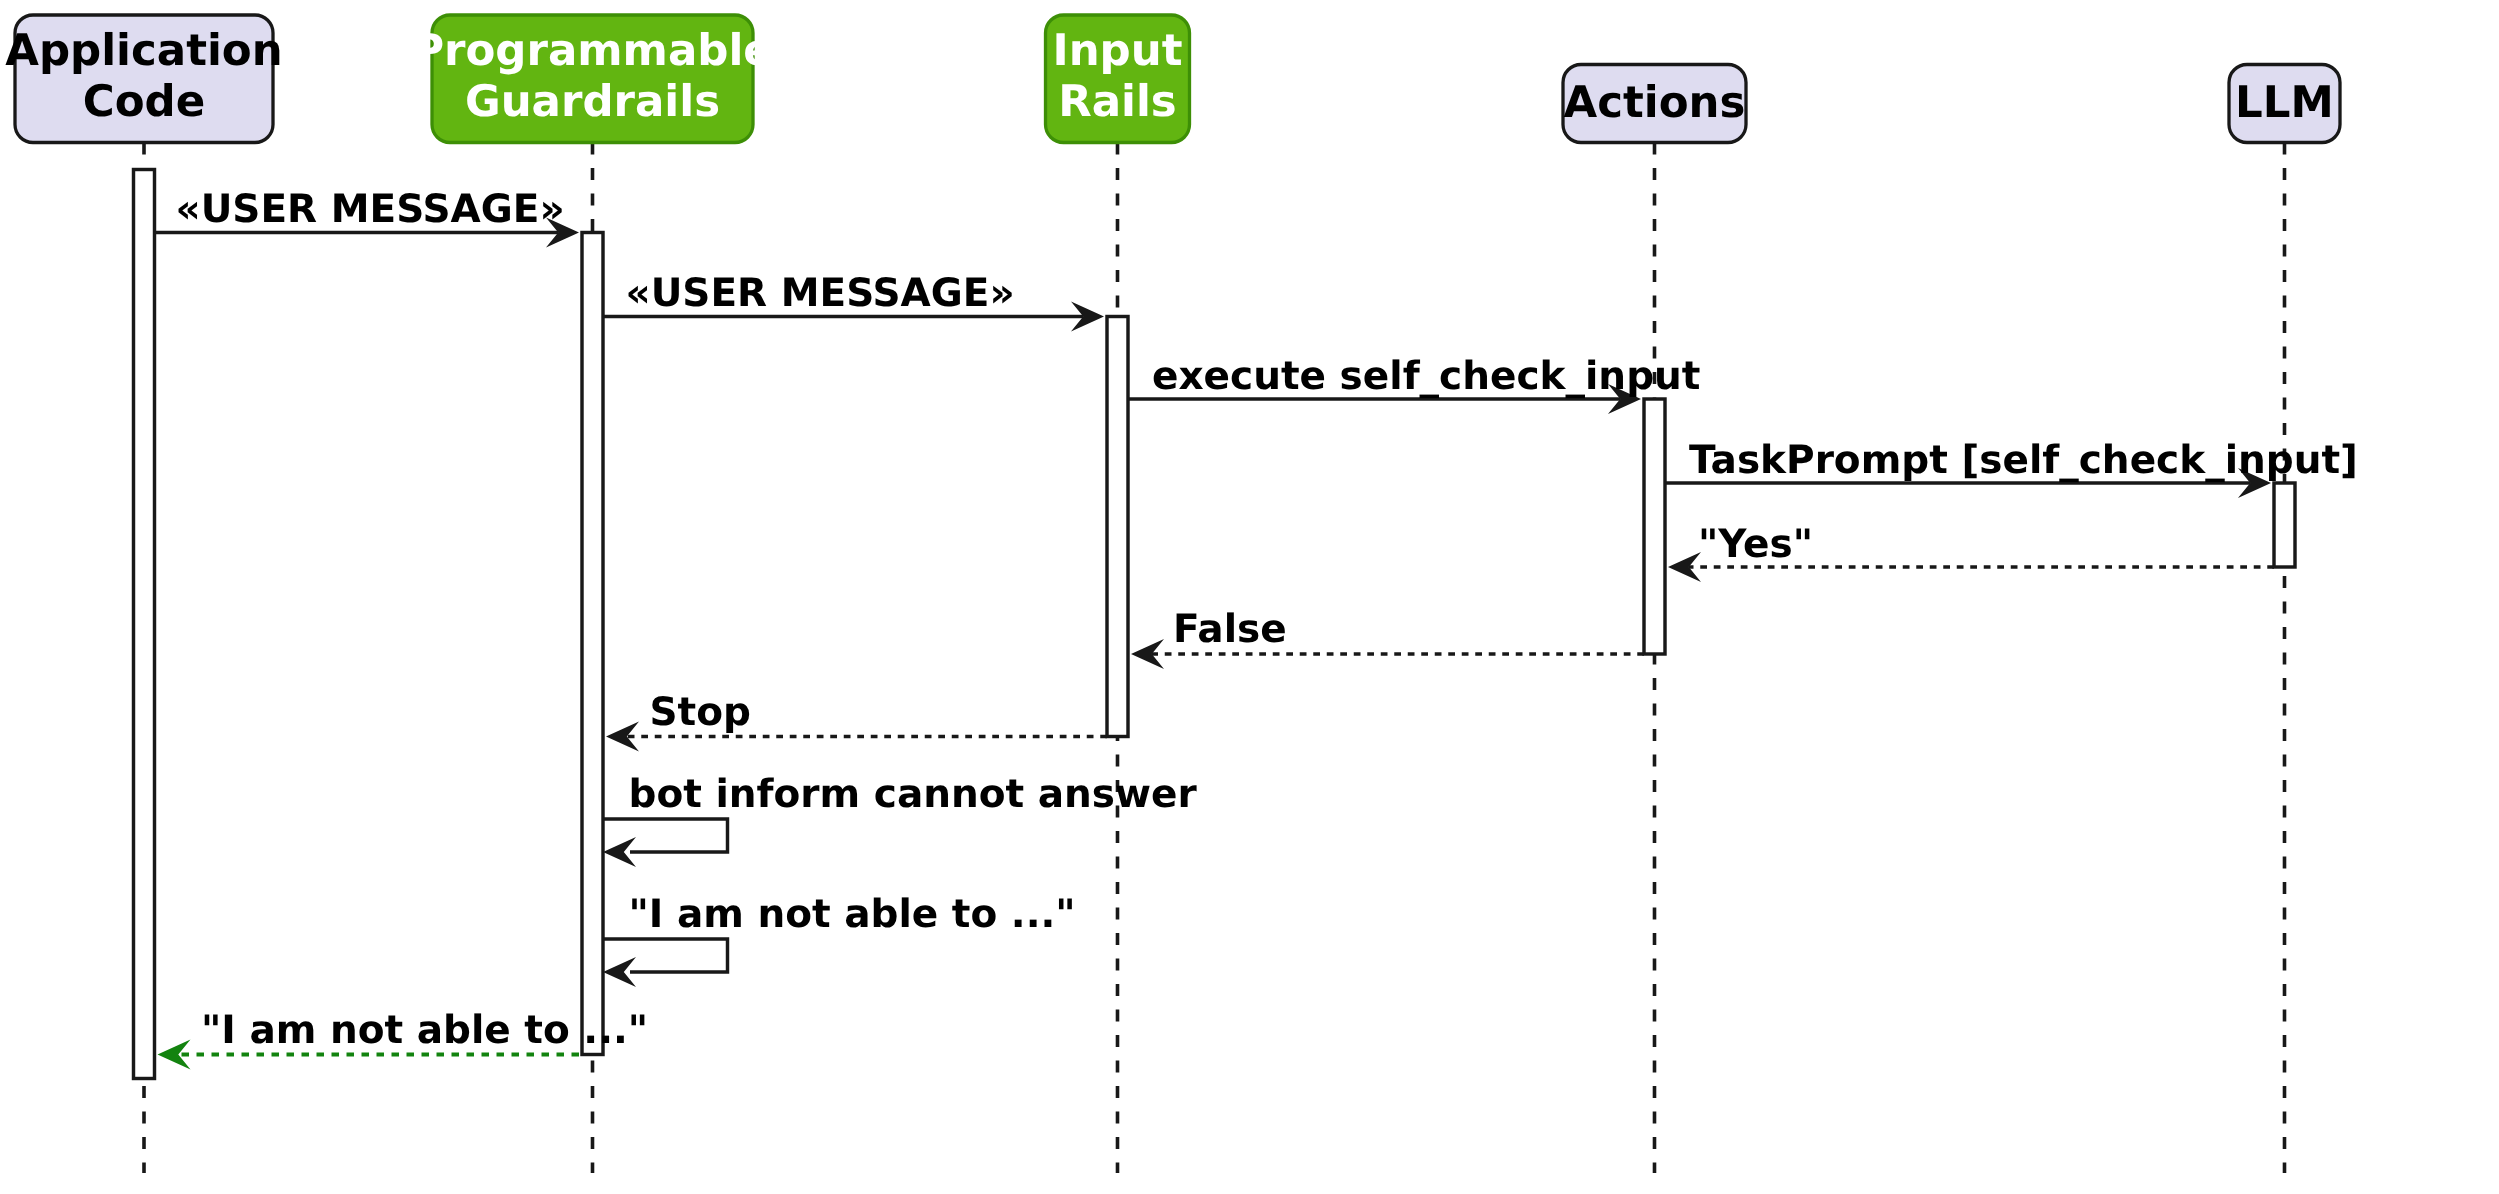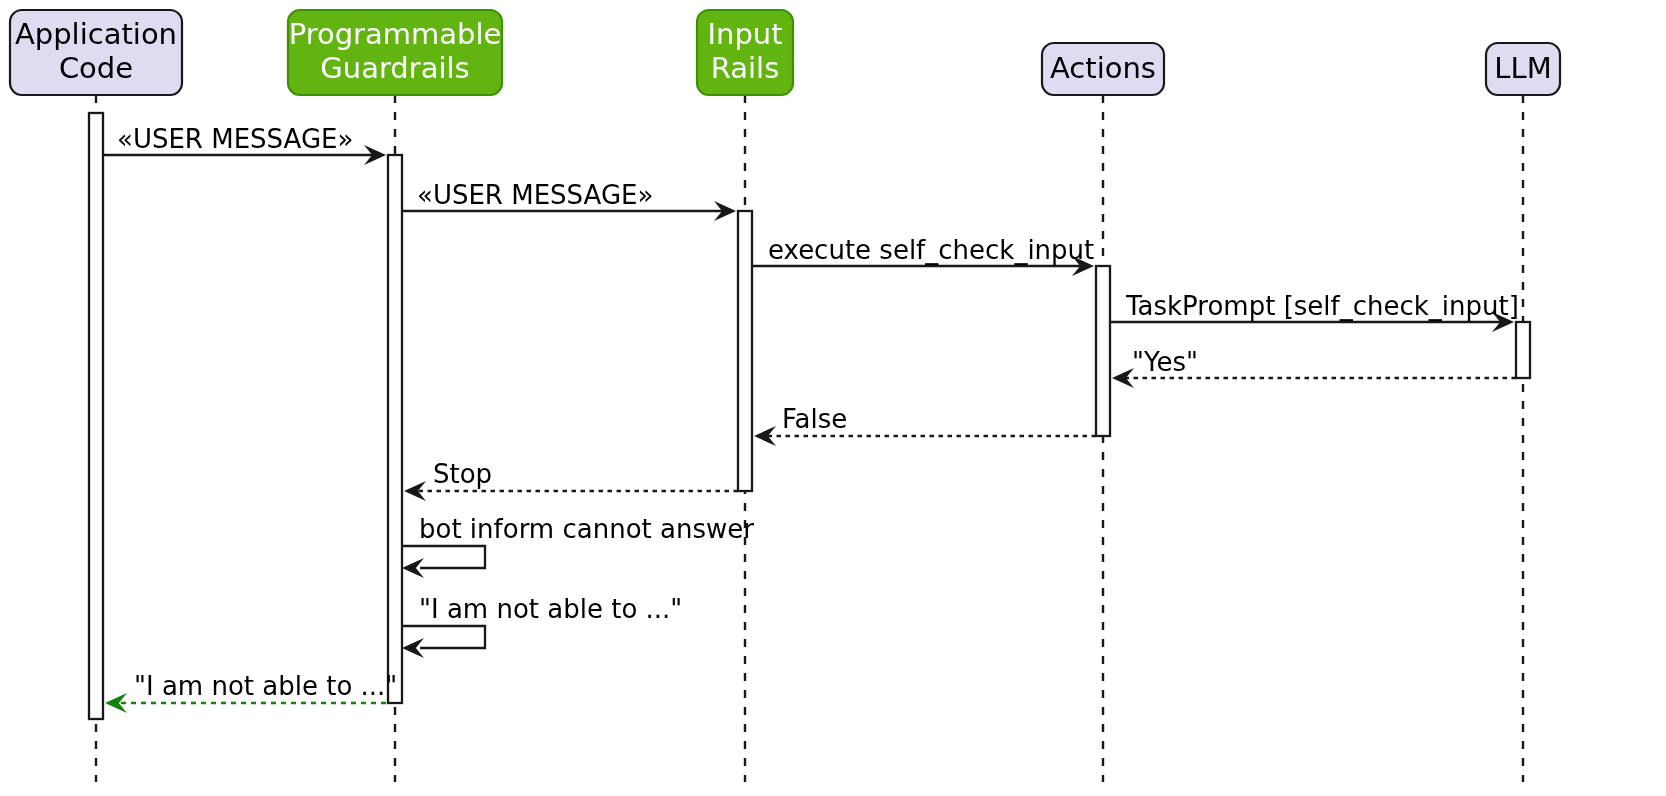--- a/index.html
+++ b/index.html
@@ -10,20 +10,21 @@
   }
   body {
     font-family: "DejaVu Sans", sans-serif;
   }
   #diagram-root {
     position: relative;
     width: 1666px;
     height: 796px;
     background: #ffffff;
     overflow: hidden;
+    font-weight: bold;
   }
   svg.diagram-canvas {
     position: absolute;
     top: 0;
     left: 0;
     width: 1666px;
     height: 796px;
     display: block;
   }
   .participant-box-rect {

